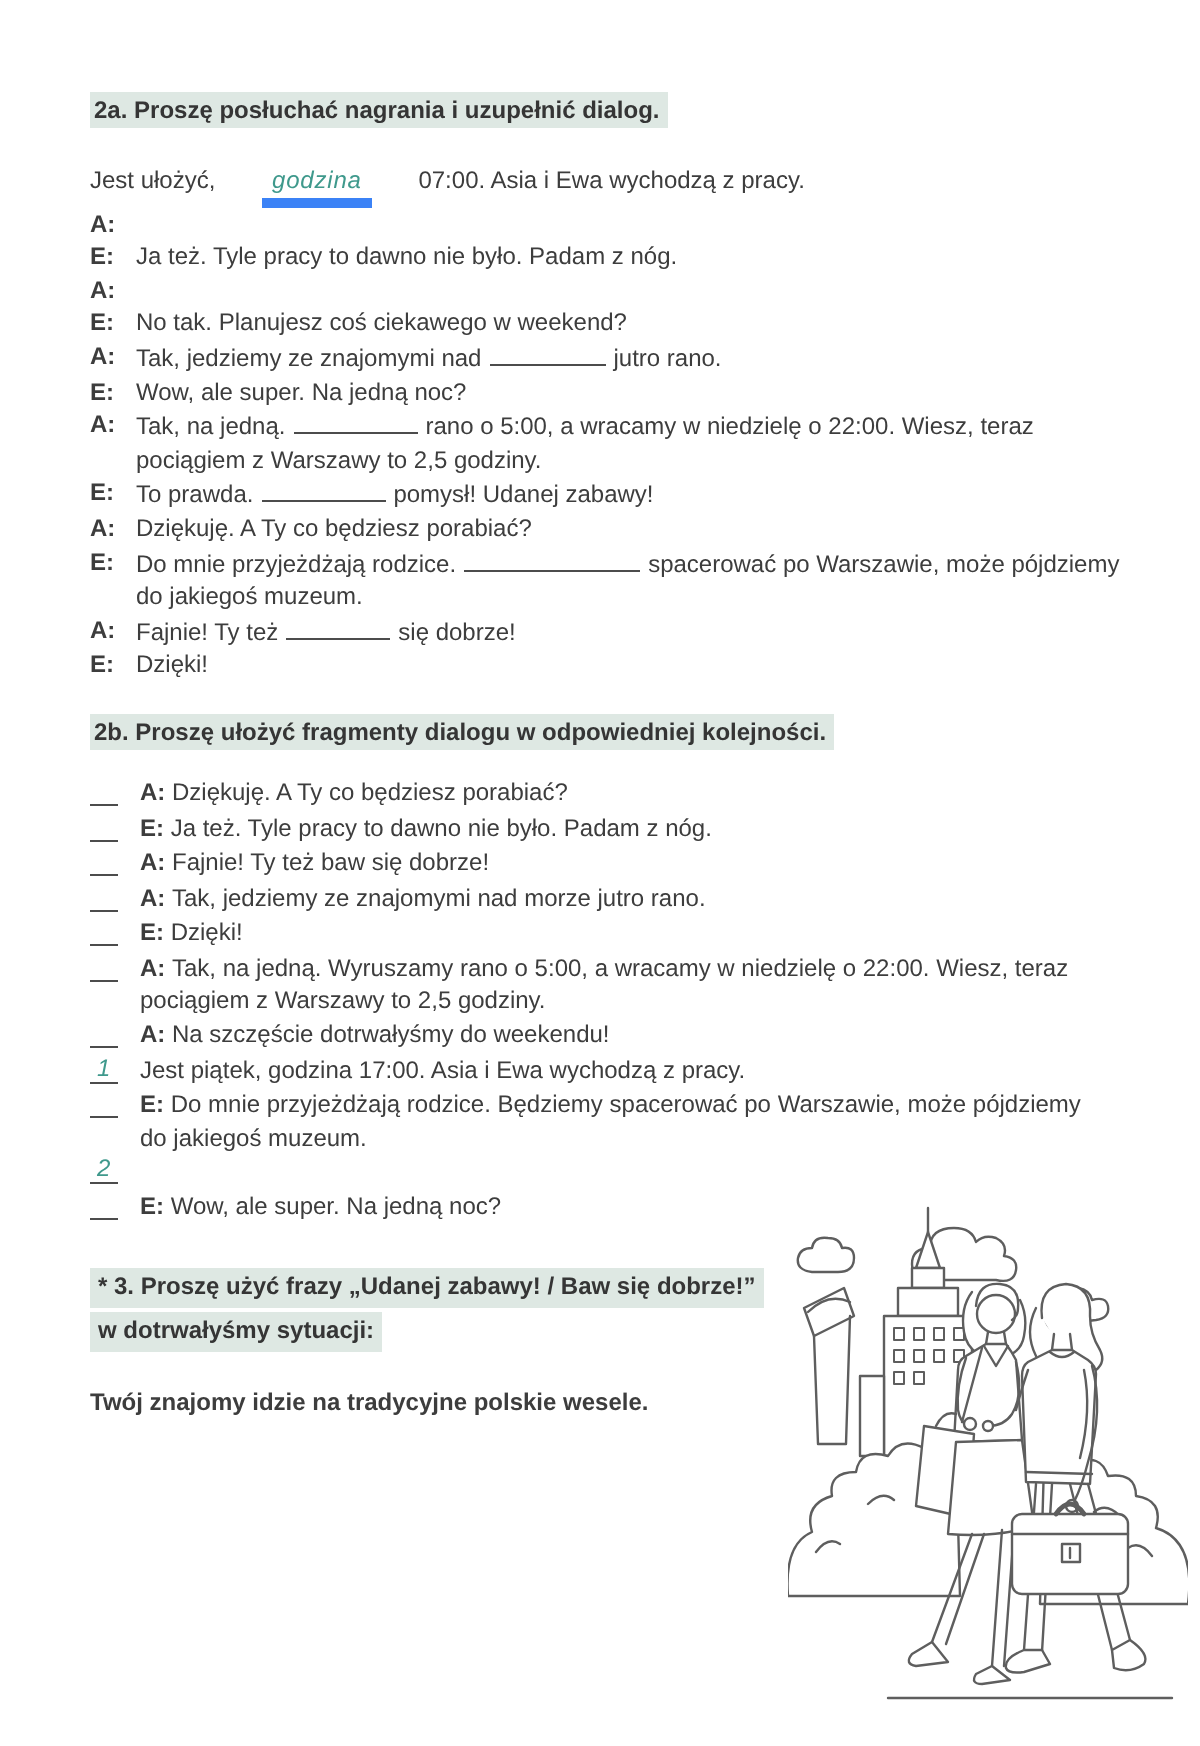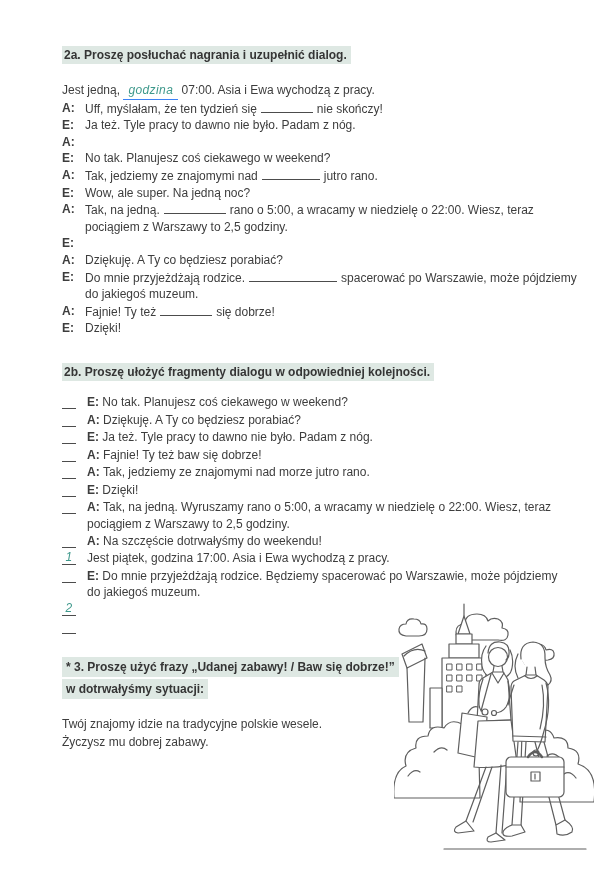--- a/index.html
+++ b/index.html
@@ -1,58 +1,57 @@
 <!DOCTYPE html>
 <html><head>
 <meta charset="utf-8">
 <style>
   html,body{margin:0;padding:0;background:#ffffff;}
   body{
     width:600px;height:873px;position:relative;overflow:hidden;
     font-family:"Liberation Sans","DejaVu Sans",sans-serif;
     color:#3d3d3d;
   }
-  .content{position:absolute;left:62px;top:47px;width:518px;}
+  .content{position:absolute;left:45px;top:47px;width:518px;}
   h2.sec{font-size:12px;line-height:16px;margin:0;font-weight:700;color:#353535;}
   .hl{background:#dee8e3;padding:2px 4px 2px 2px;box-decoration-break:clone;-webkit-box-decoration-break:clone;}
   .intro{margin:19px 0 0;font-size:12px;line-height:16.6px;white-space:pre-wrap;}
   .dline{display:flex;font-size:12px;line-height:16.6px;}
   .spk{flex:none;width:23px;font-weight:700;}
   .dtxt{white-space:pre-wrap;}
   .blank{display:inline-block;border-bottom:1px solid #4c4c4c;height:12px;margin:0 4px;vertical-align:baseline;}
-  .hwu{display:inline-block;border-bottom:1px solid #3b82f6;padding:0 5px;margin:0 0;}
+  .hwu{display:inline-block;border-bottom:5px solid #3b82f6;padding:0 5px;margin:0 20px;}
   .hw{color:#3f998c;font-style:italic;letter-spacing:.4px;}
-  #section-2b{margin-top:27px;}
+  #section-2b{margin-top:17px;}
   #list-2b{margin-top:14px;}
   .bitem{display:flex;font-size:12px;line-height:16.6px;}
   .marker{flex:none;width:14px;height:13px;margin:1px 11px 2.6px 0;border-bottom:1.4px solid #4c4c4c;
           text-align:center;line-height:13px;font-size:12px;}
   .marker.hw{color:#3f998c;font-style:italic;}
   .btxt{white-space:pre-wrap;}
   .btxt b{font-weight:700;}
   #section-3{margin-top:21px;width:400px;}
   .h3line{display:table;background:#dee8e3;font-weight:700;font-size:12px;line-height:15px;
           padding:2.5px 4px;margin:0 0 2px 0;color:#353535;}
   .bodytext{margin:0;font-size:12px;line-height:17.5px;}
-  .bodytext.first{margin-top:17px;}
+  .bodytext.first{margin-top:17px;font-weight:bold;}
   .illustration{position:absolute;left:394px;top:600px;width:200px;height:266px;}
   .illustration svg{display:block;}
 </style>
 </head>
 <body>
 
 <div class="content">
 
   <section id="section-2a">
     <h2 class="sec"><span class="hl">2a. Proszę posłuchać nagrania i uzupełnić dialog.</span></h2>
-    <p class="intro"><span>Jest jedną, </span><span class="hwu"><span class="hw">godzina</span></span><span> 07:00. Asia i Ewa wychodzą z pracy.</span></p>
+    <p class="intro"><span>Jest ułożyć, </span><span class="hwu"><span class="hw">godzina</span></span><span> 07:00. Asia i Ewa wychodzą z pracy.</span></p>
     <div id="dialog-2a">
         <div class="dline">
           <span class="spk">A:</span>
-          <span class="dtxt">Uff, myślałam, że ten tydzień się<span class="blank" style="width: 52px;"></span>nie skończy!</span>
         </div>
         <div class="dline">
           <span class="spk">E:</span>
           <span class="dtxt">Ja też. Tyle pracy to dawno nie było. Padam z nóg.</span>
         </div>
         <div class="dline">
           <span class="spk">A:</span>
         </div>
         <div class="dline">
           <span class="spk">E:</span>
@@ -66,20 +65,21 @@
           <span class="spk">E:</span>
           <span class="dtxt">Wow, ale super. Na jedną noc?</span>
         </div>
         <div class="dline">
           <span class="spk">A:</span>
           <span class="dtxt">Tak, na jedną.<span class="blank" style="width: 62px;"></span>rano o 5:00, a wracamy w niedzielę o 22:00. Wiesz, teraz
 pociągiem z Warszawy to 2,5 godziny.</span>
         </div>
         <div class="dline">
           <span class="spk">E:</span>
+          <span class="dtxt">To prawda.<span class="blank" style="width: 62px;"></span>pomysł! Udanej zabawy!</span>
         </div>
         <div class="dline">
           <span class="spk">A:</span>
           <span class="dtxt">Dziękuję. A Ty co będziesz porabiać?</span>
         </div>
         <div class="dline">
           <span class="spk">E:</span>
           <span class="dtxt">Do mnie przyjeżdżają rodzice.<span class="blank" style="width: 88px;"></span>spacerować po Warszawie, może pójdziemy
 do jakiegoś muzeum.</span>
         </div>
@@ -92,24 +92,20 @@
           <span class="dtxt">Dzięki!</span>
         </div>
       </div>
   </section>
 
   <section id="section-2b">
     <h2 class="sec"><span class="hl">2b. Proszę ułożyć fragmenty dialogu w odpowiedniej kolejności.</span></h2>
     <div id="list-2b">
         <div class="bitem">
           <span class="marker"></span>
-          <span class="btxt"><b>E: </b>No tak. Planujesz coś ciekawego w weekend?</span>
-        </div>
-        <div class="bitem">
-          <span class="marker"></span>
           <span class="btxt"><b>A: </b>Dziękuję. A Ty co będziesz porabiać?</span>
         </div>
         <div class="bitem">
           <span class="marker"></span>
           <span class="btxt"><b>E: </b>Ja też. Tyle pracy to dawno nie było. Padam z nóg.</span>
         </div>
         <div class="bitem">
           <span class="marker"></span>
           <span class="btxt"><b>A: </b>Fajnie! Ty też baw się dobrze!</span>
         </div>
@@ -137,31 +133,31 @@
         <div class="bitem">
           <span class="marker"></span>
           <span class="btxt"><b>E: </b>Do mnie przyjeżdżają rodzice. Będziemy spacerować po Warszawie, może pójdziemy
 do jakiegoś muzeum.</span>
         </div>
         <div class="bitem">
           <span class="marker hw">2</span>
         </div>
         <div class="bitem">
           <span class="marker"></span>
+          <span class="btxt"><b>E: </b>Wow, ale super. Na jedną noc?</span>
         </div>
       </div>
   </section>
 
   <section id="section-3">
     <h2 class="sec">
       <span class="h3line">* 3. Proszę użyć frazy „Udanej zabawy! / Baw się dobrze!”</span>
       <span class="h3line">w dotrwałyśmy sytuacji:</span>
     </h2>
     <p class="bodytext first">Twój znajomy idzie na tradycyjne polskie wesele.</p>
-    <p class="bodytext">Życzysz mu dobrej zabawy.</p>
   </section>
 
 </div>
 
 <div class="illustration">
   <svg viewBox="0 0 200 266" width="200" height="266" xmlns="http://www.w3.org/2000/svg">
     <g fill="none" stroke="#5e5e5e" stroke-width="1.2" stroke-linecap="round" stroke-linejoin="round">
 
       <path d="M12,36 q-8,-1 -7,-7 q1,-5 7,-5 q1,-6 8,-5 q6,0 7,5 q6,-1 6,5 q0,7 -8,7 z" fill="#fff"></path>
       <path d="M72,40 q-10,1 -10,-8 q0,-8 9,-8 q0,-10 12,-10 q9,0 11,7 q4,-4 10,-2 q6,3 4,9 q7,1 6,7 q-1,7 -10,5 z" fill="#fff"></path>

